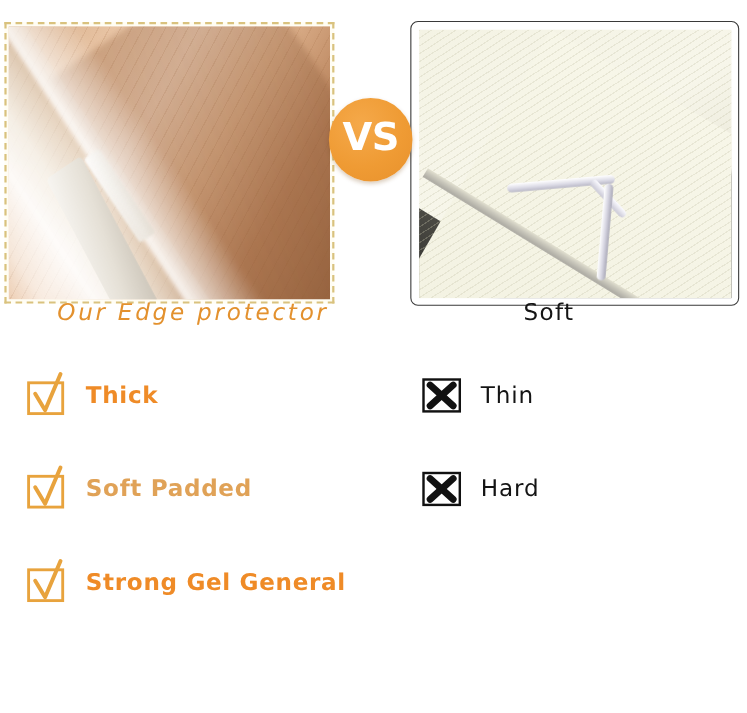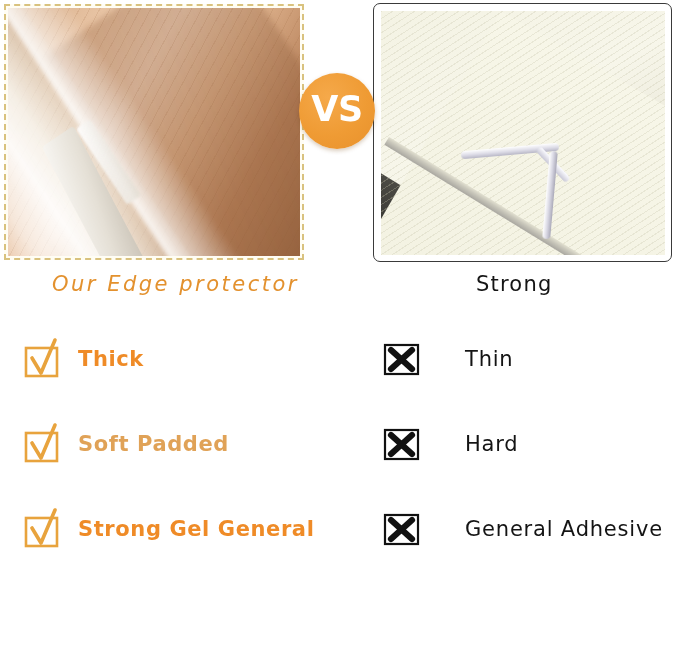--- a/index.html
+++ b/index.html
@@ -13,21 +13,21 @@
     position: relative;
     overflow: hidden;
     font-family: "DejaVu Sans", sans-serif;
     -webkit-font-smoothing: antialiased;
   }
 
   
   .hero {
     position: absolute;
     left: 0;
-    top: 0;
+    top: 16px;
     width: 679px;
     height: 268px;
   }
 
   
   .photo-left {
     position: absolute;
     left: 4px;
     top: 4px;
     width: 300px;
@@ -291,21 +291,21 @@
     height: 85px;
   }
   .cell {
     position: absolute;
     top: 0;
     display: flex;
     align-items: center;
     height: 50px;
   }
   .cell-ours { left: 24px; }
-  .cell-other { left: 383px; gap: 28px; }
+  .cell-other { left: 383px; }
 
   
   .mark {
     position: relative;
     width: 38px;
     height: 40px;
     flex: 0 0 38px;
     margin-right: 16px;
   }
   .mark svg { display: block; overflow: visible; }
@@ -360,21 +360,21 @@
     </div>
   </div>
 
   <div class="vs-badge">
     <span>VS</span>
   </div>
 </div>
 
 <div class="headings">
   <div class="head-ours">Our  Edge protector</div>
-  <div class="head-other">Strong</div>
+  <div class="head-other">Soft</div>
 </div>
 
 <div class="rows">
 
   <div class="row">
     <div class="cell cell-ours">
       <div class="mark">
         <svg width="38" height="40" viewBox="0 0 38 40">
           <rect x="2" y="9" width="31" height="28" fill="none" stroke="#e8a33d" stroke-width="2.6"></rect>
           <path d="M8 19 L17 34 L31 1" fill="none" stroke="#e8a33d" stroke-width="3.6" stroke-linecap="round" stroke-linejoin="round"></path>
@@ -420,25 +420,15 @@
   <div class="row">
     <div class="cell cell-ours">
       <div class="mark">
         <svg width="38" height="40" viewBox="0 0 38 40">
           <rect x="2" y="9" width="31" height="28" fill="none" stroke="#e8a33d" stroke-width="2.6"></rect>
           <path d="M8 19 L17 34 L31 1" fill="none" stroke="#e8a33d" stroke-width="3.6" stroke-linecap="round" stroke-linejoin="round"></path>
         </svg>
       </div>
       <div class="label label-ours"><span class="soft-tone"></span><span>Strong Gel General</span></div>
     </div>
-    <div class="cell cell-other">
-      <div class="mark">
-        <svg width="38" height="40" viewBox="0 0 38 40">
-          <rect x="2" y="6" width="33" height="29" fill="#ffffff" stroke="#111111" stroke-width="2.2"></rect>
-          <path d="M8 11 L29 30" stroke="#111111" stroke-width="6.2" stroke-linecap="round"></path>
-          <path d="M29 11 L8 30" stroke="#111111" stroke-width="6.2" stroke-linecap="round"></path>
-        </svg>
-      </div>
-      <div class="label label-other">General Adhesive</div>
-    </div>
   </div>
 
 </div>
 
 </body></html>

